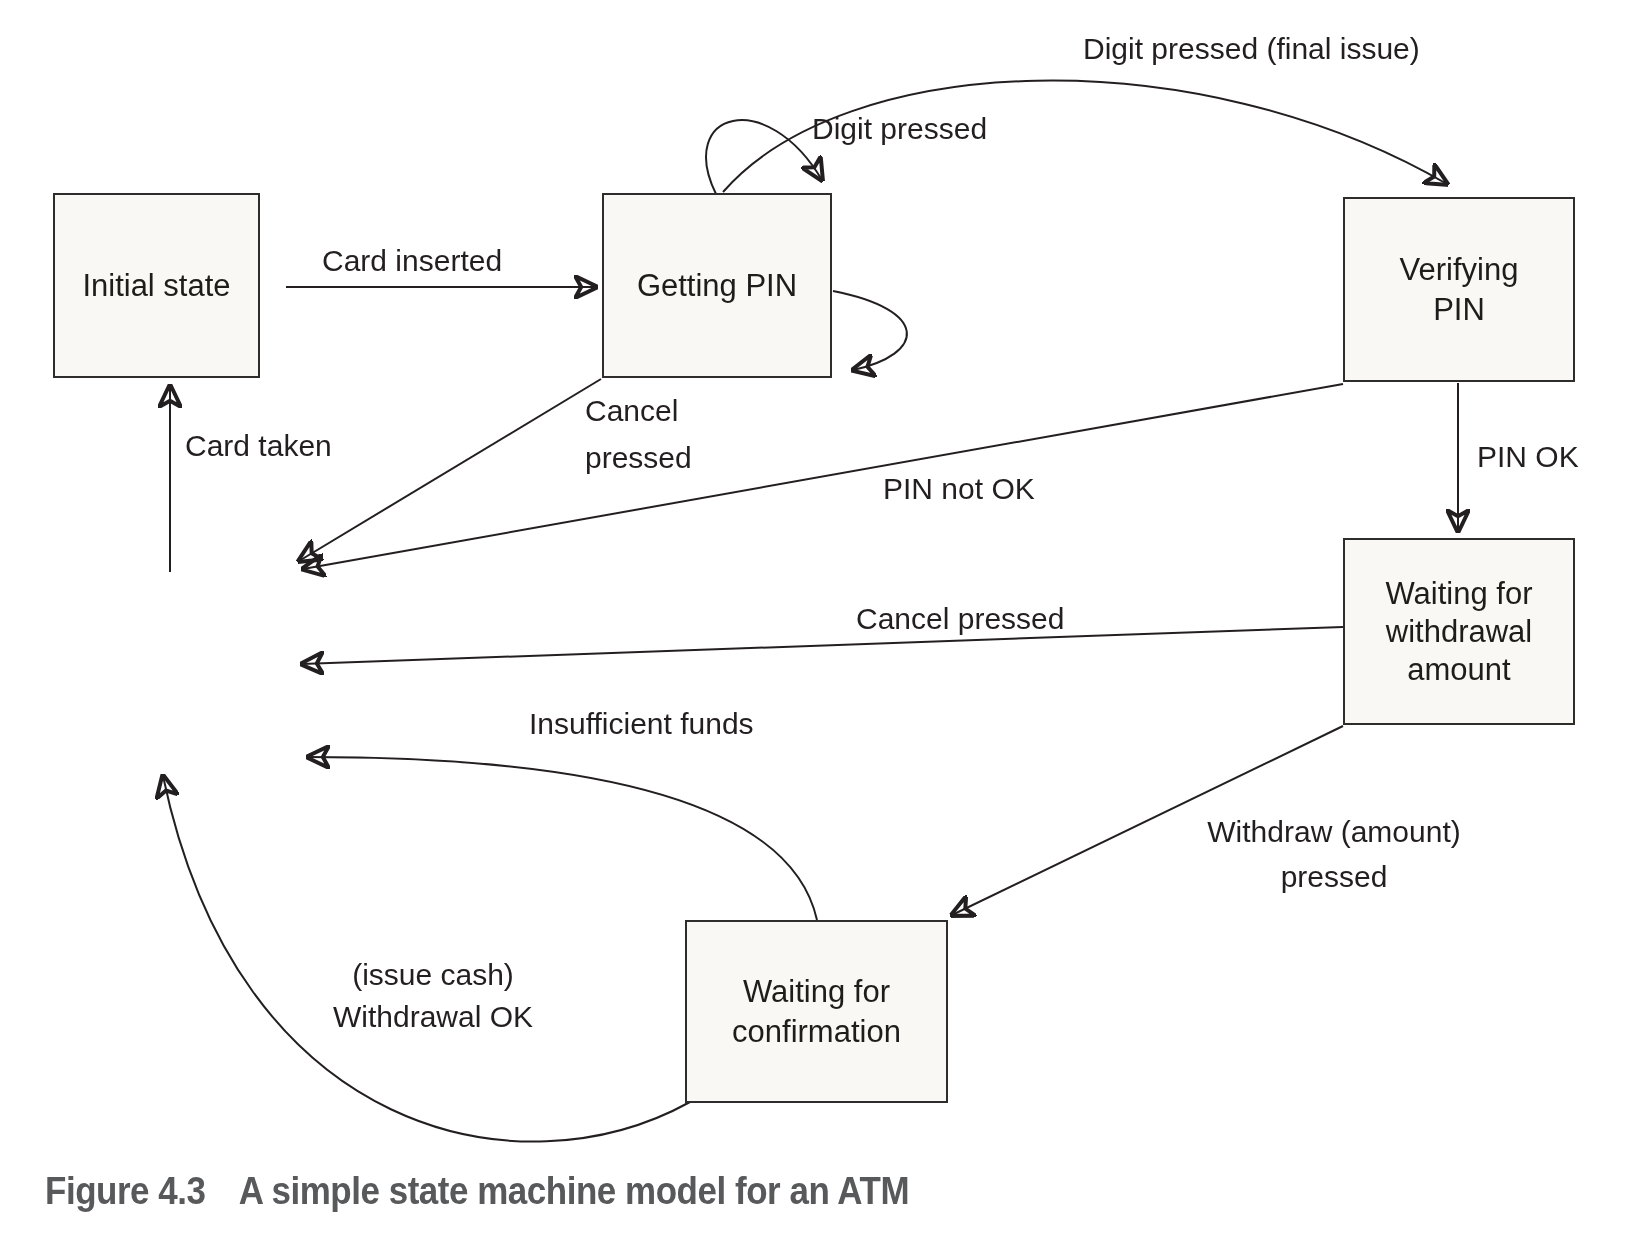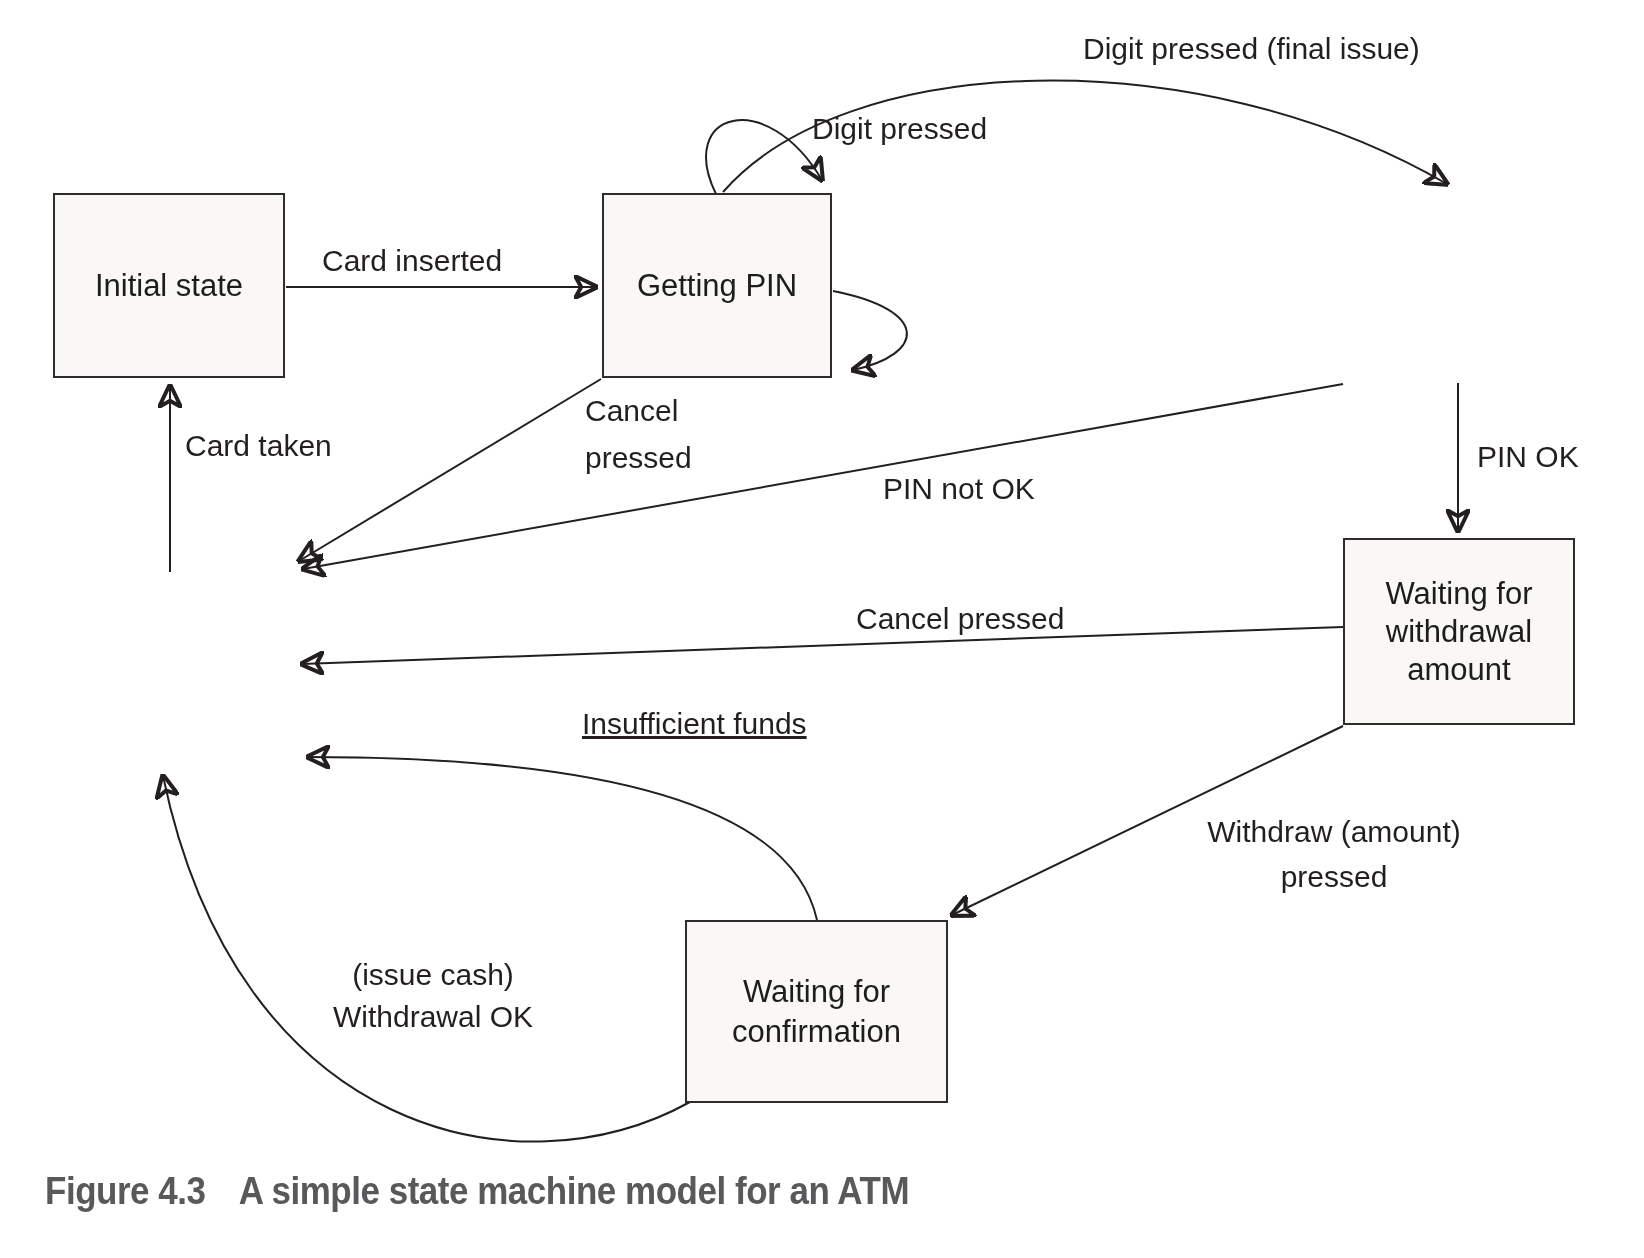--- a/index.html
+++ b/index.html
@@ -64,32 +64,38 @@
     <path d="M833,291 C930,310 926,354 853,370" marker-end="url(#arrow)"></path>
     <line x1="1458" y1="383" x2="1458" y2="531" marker-end="url(#arrow)"></line>
     <line x1="1343" y1="384" x2="303" y2="569" marker-end="url(#arrow)"></line>
     <line x1="601" y1="379" x2="299" y2="561" marker-end="url(#arrow)"></line>
     <line x1="1343" y1="627" x2="302" y2="664" marker-end="url(#arrow)"></line>
     <line x1="1343" y1="726" x2="952" y2="915" marker-end="url(#arrow)"></line>
     <path d="M817,920 C793,812 625,757 308,757" marker-end="url(#arrow)"></path>
     <path d="M690,1102 C520,1196 238,1136 163,776" marker-end="url(#arrow)"></path>
   </svg>
 
-  <div class="state" style="left:53px;top:193px;width:232px;height:185px;">
+  <div class="state" style="left:53px;top:193px;width:207px;height:185px;">
     <div class="state-label">
       <span class="line">Initial state</span>
     </div>
   </div>
 
   <div class="state" style="left:602px;top:193px;width:230px;height:185px;justify-content:center;">
     <div class="state-label">
       <span class="line">Getting PIN</span>
     </div>
   </div>
 
+  <div class="state" style="left:1343px;top:197px;width:232px;height:185px;">
+    <div class="state-label">
+      <span class="line">Verifying</span>
+      <span class="line">PIN</span>
+    </div>
+  </div>
 
   <div class="state" style="left:1343px;top:538px;width:232px;height:187px;">
     <div class="state-label" style="line-height:38px;">
       <span class="line">Waiting for</span>
       <span class="line">withdrawal</span>
       <span class="line">amount</span>
     </div>
   </div>
 
 
@@ -132,21 +138,21 @@
 
   <div class="elabel" style="left:856px;top:601px;">
     <span class="line">Cancel pressed</span>
   </div>
 
   <div class="elabel centered" style="left:1188px;top:809px;width:292px;line-height:45px;">
     <span class="line">Withdraw (amount)</span>
     <span class="line">pressed</span>
   </div>
 
-  <div class="elabel" style="left:582px;top:706px;text-decoration:underline;">
+  <div class="elabel" style="left:529px;top:706px;">
     <span class="line">Insufficient funds</span>
   </div>
 
   <div class="elabel centered" style="left:303px;top:954px;width:260px;line-height:42px;">
     <span class="line">(issue cash)</span>
     <span class="line">Withdrawal OK</span>
   </div>
 
   <div class="caption">
     <span class="cap-number">Figure 4.3</span><span class="cap-title">A simple state machine model for an ATM</span>

